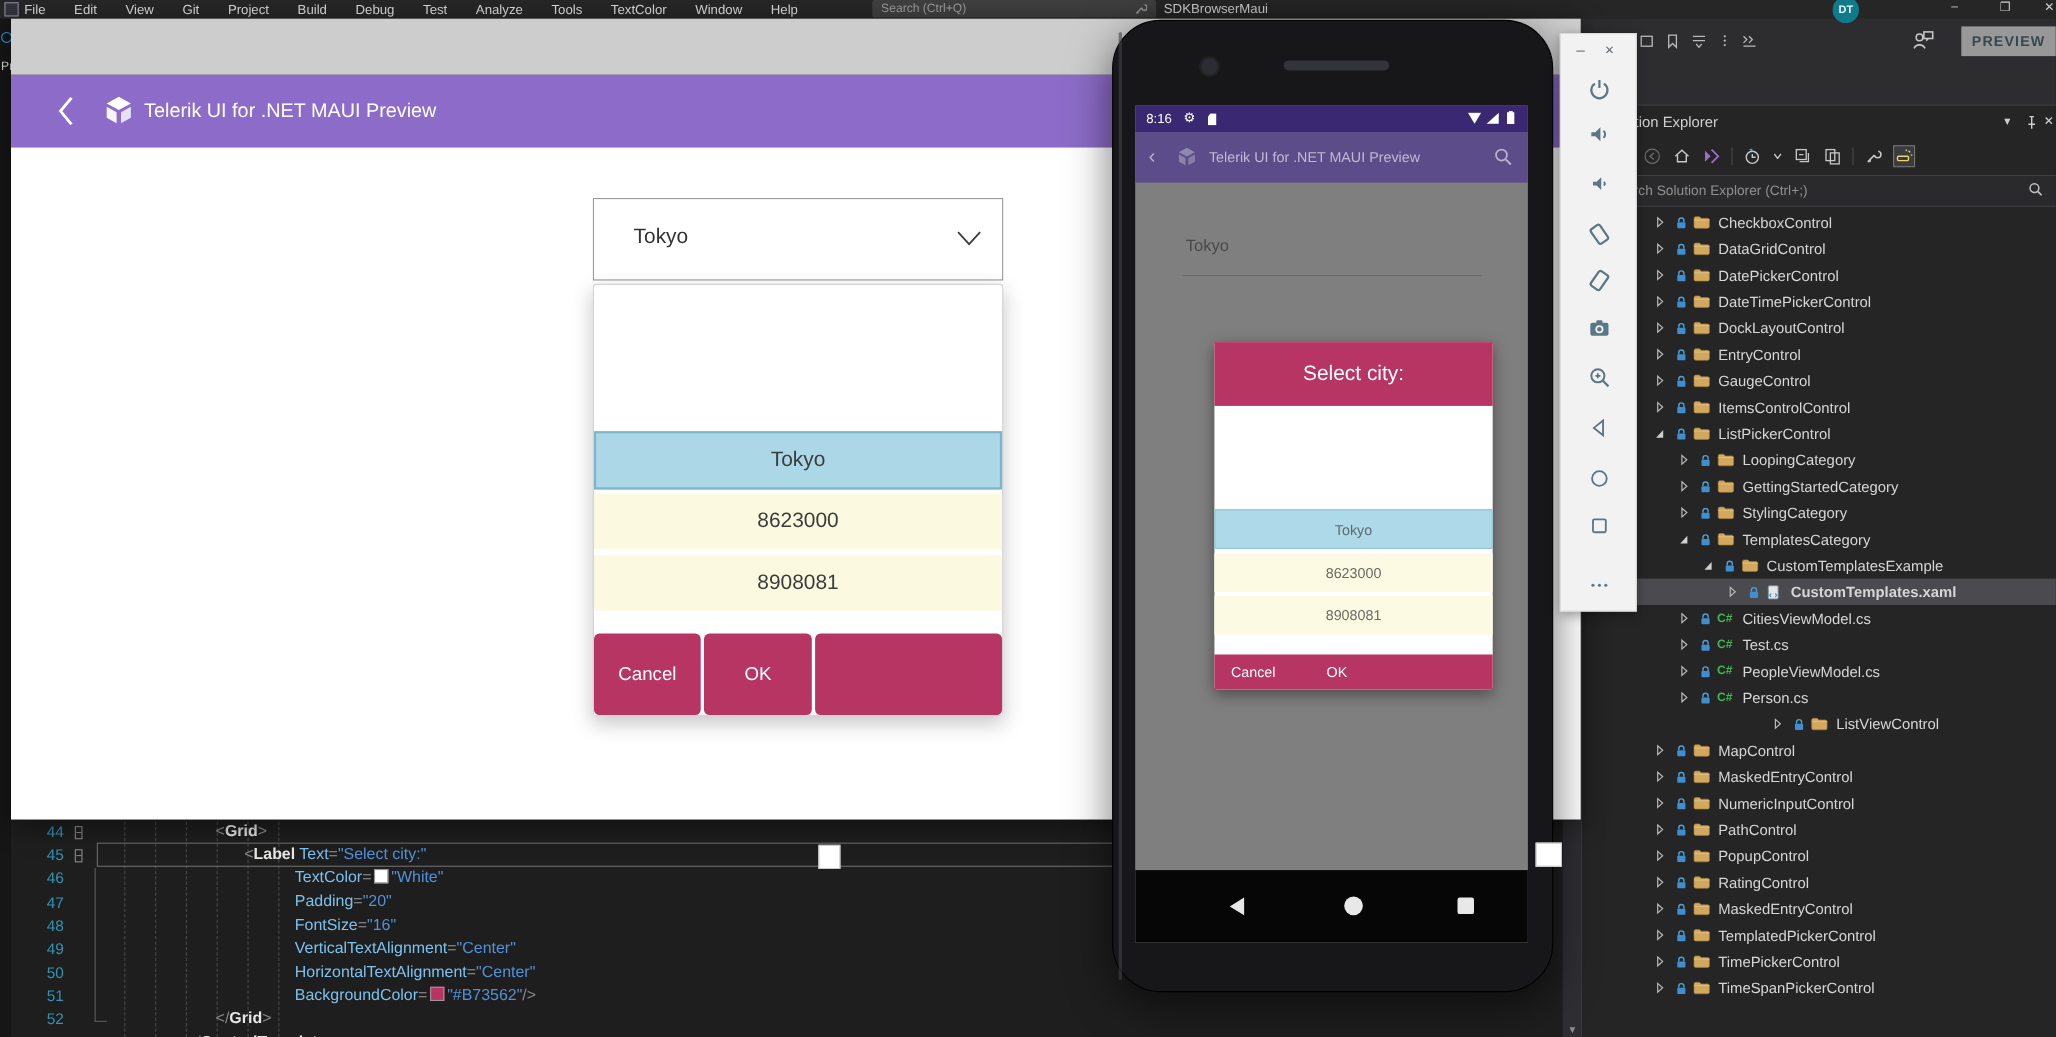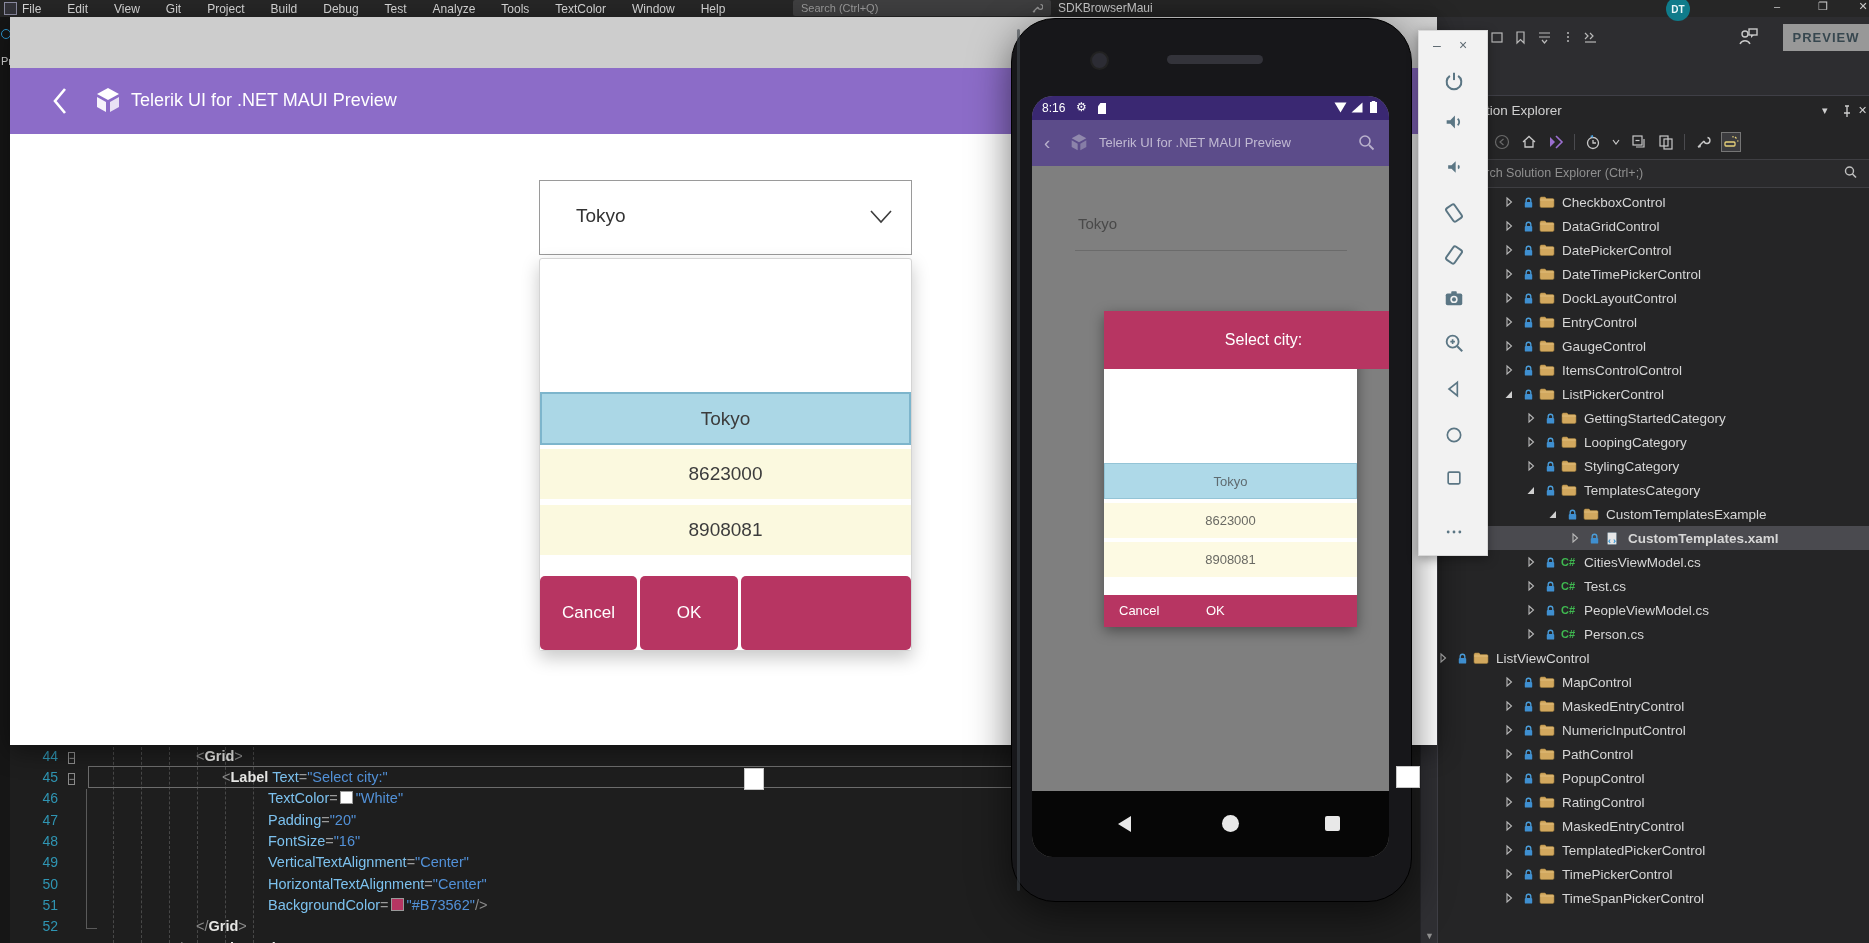--- a/index.html
+++ b/index.html
@@ -69,32 +69,32 @@
   .dd-item{width:100%;box-sizing:border-box;display:flex;align-items:center;justify-content:center;font-size:19px;color:#3c3c3c;}
   .dd-item.blue{height:53px;background:#abd7e6;border:2px solid #7db5cc;margin-bottom:4px;}
   .dd-item.cream{height:50px;background:#fbf9df;margin-bottom:6px;}
   #dd-footer{position:absolute;left:0;bottom:0;width:100%;height:74px;background:#fff;}
   .dd-btn{position:absolute;top:0;height:74px;background:#b73562;color:#fff;font-size:17px;display:flex;align-items:center;justify-content:center;border-radius:5px;}
   
   #phone{position:absolute;left:1011px;top:18px;width:399px;height:882px;background:#17171a;border-radius:44px;z-index:30;box-shadow:0 12px 40px rgba(0,0,0,.55);border:1px solid #000;}
   #phone .edge{position:absolute;left:5px;top:10px;bottom:10px;width:3px;background:#3c434a;border-radius:2px;opacity:.6;}
   #phone .camera{position:absolute;left:78px;top:32px;width:15px;height:15px;border-radius:50%;background:#2c2c34;border:2px solid #222;}
   #phone .speaker{position:absolute;left:155px;top:36px;width:96px;height:9px;border-radius:5px;background:#33333a;}
-  #screen{position:absolute;left:20px;top:77px;width:357px;height:761px;background:#7f7f7f;overflow:hidden;border-radius:21px;}
+  #screen{position:absolute;left:20px;top:77px;width:357px;height:761px;background:#7f7f7f;overflow:hidden;}
   #p-status{position:absolute;left:0;top:0;width:100%;height:24px;background:#3a2872;color:#fff;}
   #p-status .time{position:absolute;left:10px;top:5px;font-size:12px;}
   #p-status .gear{position:absolute;left:44px;top:4px;font-size:12px;}
   #p-status .sim{position:absolute;left:66px;top:7px;width:8px;height:11px;background:#fff;clip-path:polygon(30% 0,100% 0,100% 100%,0 100%,0 30%);}
   #p-appbar{position:absolute;left:0;top:24px;width:100%;height:46px;background:#5c4c8a;}
   #p-appbar .back{position:absolute;left:12px;top:12px;color:#b9b1cc;font-size:19px;}
   #p-appbar .title{position:absolute;left:67px;top:15px;color:#c0b9d2;font-size:13px;white-space:nowrap;}
   #p-picker-label{position:absolute;left:46px;top:119px;color:#494949;font-size:15px;}
   #p-underline{position:absolute;left:43px;top:154px;width:272px;height:1px;background:#6b6b6b;}
   #p-dialog{position:absolute;left:72px;top:215px;width:253px;height:316px;background:#fff;border-radius:2px;box-shadow:0 4px 14px rgba(0,0,0,.4);}
-  #p-dialog .hd{position:absolute;left:0;top:0;width:100%;height:58px;background:#b73562;color:#fff;font-size:16px;display:flex;align-items:center;justify-content:center;padding-left:33px;}
+  #p-dialog .hd{position:absolute;left:0;top:0;width:100%;height:58px;background:#b73562;color:#fff;font-size:19px;display:flex;align-items:center;justify-content:center;}
   #p-items{position:absolute;left:0;top:152px;width:100%;}
   .p-item{width:100%;box-sizing:border-box;display:flex;align-items:center;justify-content:center;font-size:13px;color:#6a6a64;}
   .p-item.blue{height:36px;background:#aed9e8;border:1px solid #94c4d6;margin-bottom:4px;color:#5f6b70;}
   .p-item.cream{height:35px;background:#fdfae3;margin-bottom:4px;}
   #p-dialog .ft{position:absolute;left:0;bottom:0;width:100%;height:32px;background:#b73562;color:#fff;font-size:13px;}
   #p-dialog .ft .c{position:absolute;left:15px;top:8px;} #p-dialog .ft .o{position:absolute;left:102px;top:8px;}
   #p-nav{position:absolute;left:0;bottom:0;width:100%;height:66px;background:#060606;}
   #p-nav .tri{position:absolute;left:86px;top:25px;width:0;height:0;border-top:8px solid transparent;border-bottom:8px solid transparent;border-right:13px solid #e8e8e8;}
   #p-nav .cir{position:absolute;left:190px;top:24px;width:17px;height:17px;border-radius:50%;background:#e8e8e8;}
   #p-nav .sq{position:absolute;left:293px;top:25px;width:15px;height:15px;background:#e8e8e8;border-radius:2px;}
@@ -466,41 +466,41 @@
               <path d="M4.5 6 V4.4 a2.5 2.5 0 0 1 5 0 V6" fill="none" stroke="#4b9fdc" stroke-width="1.4"></path>
               <rect x="3" y="6" width="8" height="6" rx="1" fill="#3f8fd0"></rect>
             </svg>
           </span>
           <span class="tr-icon">
             <svg width="16" height="14" viewBox="0 0 16 14">
               <path d="M1 3.5 C1 2.7 1.6 2 2.5 2 H6 L7.5 3.5 H13.5 C14.3 3.5 15 4.2 15 5 V11 C15 11.8 14.3 12.5 13.5 12.5 H2.5 C1.6 12.5 1 11.8 1 11 Z" fill="#d2a85e" stroke="#9a7a3c" stroke-width="0.6"></path>
               <path d="M1 5 H15" stroke="#e3c184" stroke-width="0.8"></path>
             </svg>
           </span>
+          <span>LoopingCategory</span>
+        </div>
+        <div class="tree-row" style="padding-left: 88px;">
+          <span class="tr-arrow">
+            <svg width="10" height="12" viewBox="0 0 10 12">
+              <path d="M3 2 L7.5 6 L3 10 Z" fill="none" stroke="#b8b8b8" stroke-width="1.1"></path>
+            </svg>
+          </span>
+          <span class="tr-lock">
+            <svg width="13" height="13" viewBox="0 0 14 13">
+              <path d="M4.5 6 V4.4 a2.5 2.5 0 0 1 5 0 V6" fill="none" stroke="#4b9fdc" stroke-width="1.4"></path>
+              <rect x="3" y="6" width="8" height="6" rx="1" fill="#3f8fd0"></rect>
+            </svg>
+          </span>
+          <span class="tr-icon">
+            <svg width="16" height="14" viewBox="0 0 16 14">
+              <path d="M1 3.5 C1 2.7 1.6 2 2.5 2 H6 L7.5 3.5 H13.5 C14.3 3.5 15 4.2 15 5 V11 C15 11.8 14.3 12.5 13.5 12.5 H2.5 C1.6 12.5 1 11.8 1 11 Z" fill="#d2a85e" stroke="#9a7a3c" stroke-width="0.6"></path>
+              <path d="M1 5 H15" stroke="#e3c184" stroke-width="0.8"></path>
+            </svg>
+          </span>
           <span>GettingStartedCategory</span>
-        </div>
-        <div class="tree-row" style="padding-left: 88px;">
-          <span class="tr-arrow">
-            <svg width="10" height="12" viewBox="0 0 10 12">
-              <path d="M3 2 L7.5 6 L3 10 Z" fill="none" stroke="#b8b8b8" stroke-width="1.1"></path>
-            </svg>
-          </span>
-          <span class="tr-lock">
-            <svg width="13" height="13" viewBox="0 0 14 13">
-              <path d="M4.5 6 V4.4 a2.5 2.5 0 0 1 5 0 V6" fill="none" stroke="#4b9fdc" stroke-width="1.4"></path>
-              <rect x="3" y="6" width="8" height="6" rx="1" fill="#3f8fd0"></rect>
-            </svg>
-          </span>
-          <span class="tr-icon">
-            <svg width="16" height="14" viewBox="0 0 16 14">
-              <path d="M1 3.5 C1 2.7 1.6 2 2.5 2 H6 L7.5 3.5 H13.5 C14.3 3.5 15 4.2 15 5 V11 C15 11.8 14.3 12.5 13.5 12.5 H2.5 C1.6 12.5 1 11.8 1 11 Z" fill="#d2a85e" stroke="#9a7a3c" stroke-width="0.6"></path>
-              <path d="M1 5 H15" stroke="#e3c184" stroke-width="0.8"></path>
-            </svg>
-          </span>
-          <span>LoopingCategory</span>
         </div>
         <div class="tree-row" style="padding-left: 88px;">
           <span class="tr-arrow">
             <svg width="10" height="12" viewBox="0 0 10 12">
               <path d="M3 2 L7.5 6 L3 10 Z" fill="none" stroke="#b8b8b8" stroke-width="1.1"></path>
             </svg>
           </span>
           <span class="tr-lock">
             <svg width="13" height="13" viewBox="0 0 14 13">
               <path d="M4.5 6 V4.4 a2.5 2.5 0 0 1 5 0 V6" fill="none" stroke="#4b9fdc" stroke-width="1.4"></path>
@@ -636,21 +636,21 @@
             <svg width="13" height="13" viewBox="0 0 14 13">
               <path d="M4.5 6 V4.4 a2.5 2.5 0 0 1 5 0 V6" fill="none" stroke="#4b9fdc" stroke-width="1.4"></path>
               <rect x="3" y="6" width="8" height="6" rx="1" fill="#3f8fd0"></rect>
             </svg>
           </span>
           <span class="tr-icon">
             <span class="cs-glyph">C#</span>
           </span>
           <span>Person.cs</span>
         </div>
-        <div class="tree-row" style="">
+        <div class="tree-row" style="padding-left: 66px; justify-content: center;">
           <span class="tr-arrow">
             <svg width="10" height="12" viewBox="0 0 10 12">
               <path d="M3 2 L7.5 6 L3 10 Z" fill="none" stroke="#b8b8b8" stroke-width="1.1"></path>
             </svg>
           </span>
           <span class="tr-lock">
             <svg width="13" height="13" viewBox="0 0 14 13">
               <path d="M4.5 6 V4.4 a2.5 2.5 0 0 1 5 0 V6" fill="none" stroke="#4b9fdc" stroke-width="1.4"></path>
               <rect x="3" y="6" width="8" height="6" rx="1" fill="#3f8fd0"></rect>
             </svg>

